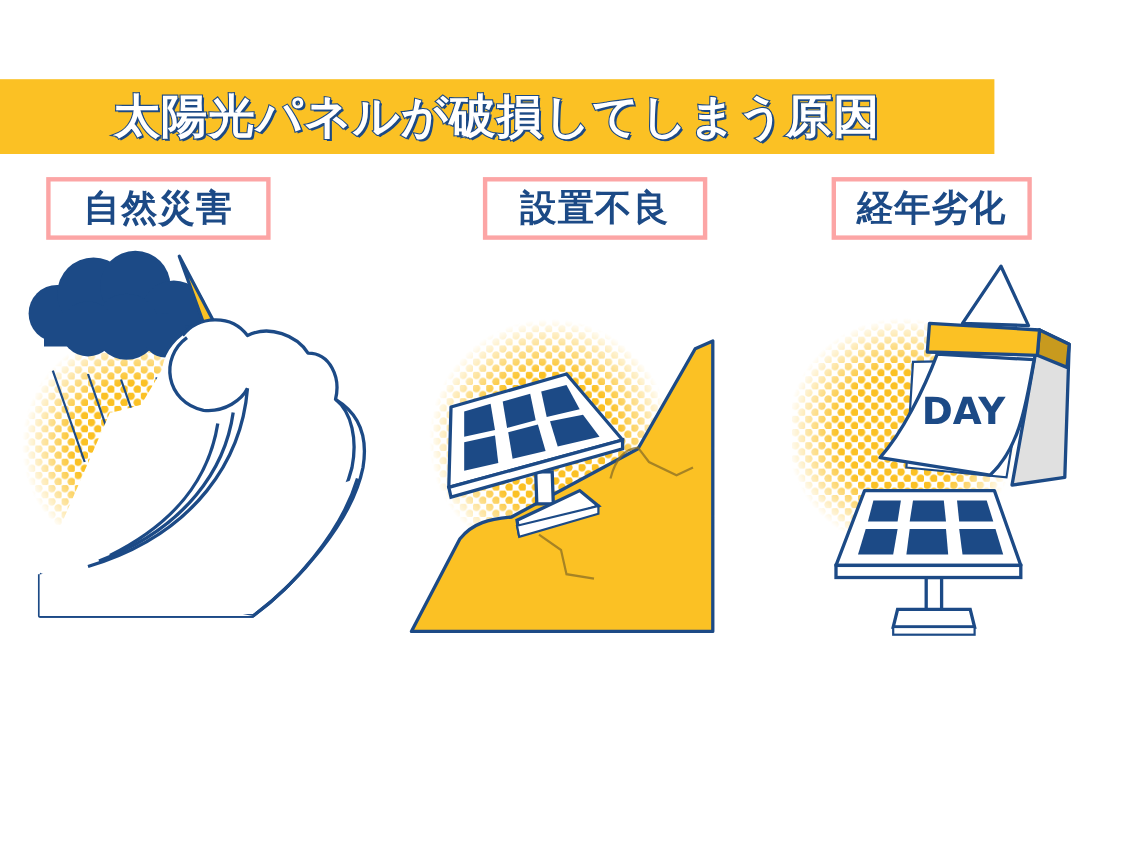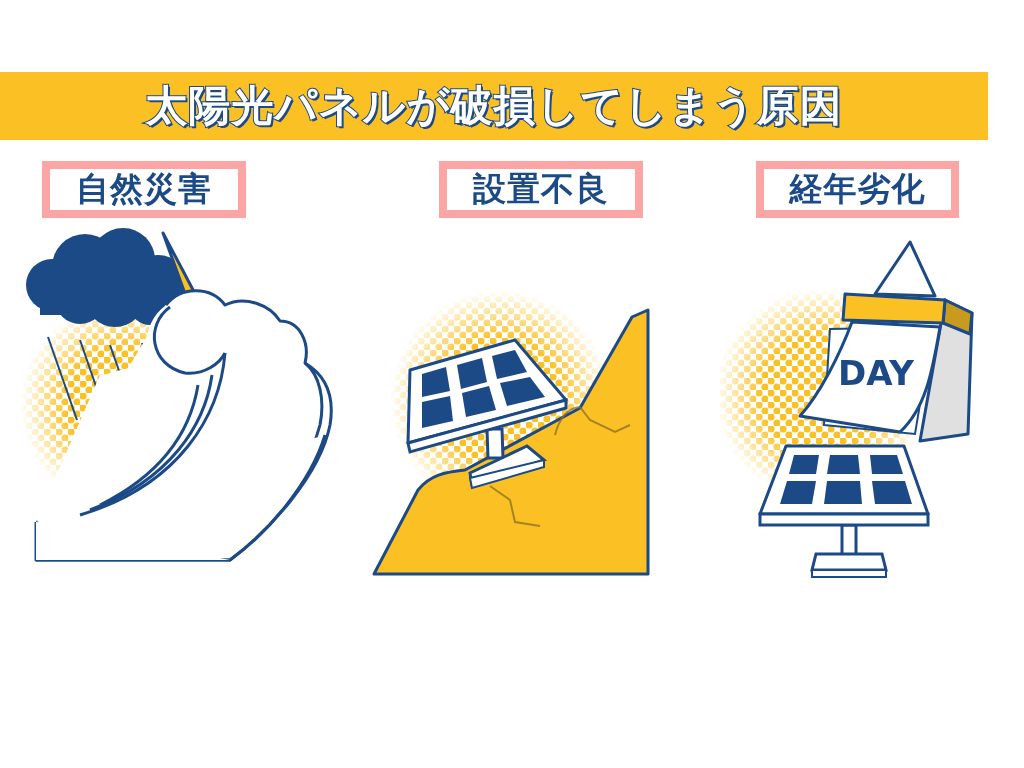--- a/index.html
+++ b/index.html
@@ -1,31 +1,31 @@
 <!DOCTYPE html>
 <html><head>
   <meta charset="utf-8">
   <style>
     html, body { margin: 0; padding: 0; background: #ffffff; }
     body { width: 1024px; height: 768px; position: relative; overflow: hidden;
            font-family: "DejaVu Sans", sans-serif; }
-    .title-bar { position: absolute; left: 0; top: 72px; width: 988px; height: 68px;
+    .title-bar { position: absolute; left: 0; top: 72px; width: 904px; height: 68px;
                  background: #fbc124; display: flex; align-items: center; justify-content: center; }
     .title-text { font-family: "DejaVu Sans", sans-serif; font-weight: bold; font-size: 42px;
                   color: #ffffff; letter-spacing: 1px;
                   -webkit-text-stroke: 2px #1c4a86; paint-order: stroke fill;
                   text-shadow: 2px 2px 0 #1c4a86; }
     .label-box { position: absolute; top: 161px; height: 57px; box-sizing: border-box;
-                 border: 8px solid #fca5a5; background: #ffffff;
+                 border: 4px solid #fca5a5; background: #ffffff;
                  display: flex; align-items: center; justify-content: center; }
     .label-text { font-family: "DejaVu Sans", sans-serif; font-weight: bold; font-size: 33px;
                   color: #1c4a86; letter-spacing: 1px; }
     #label-1 { left: 42px; width: 204px; }
     #label-2 { left: 411px; width: 204px; margin-left: 28px; }
-    #label-3 { left: 756px; width: 203px; }
+    #label-3 { left: 756px; width: 182px; }
     .illus { position: absolute; }
     #illus-1 { left: 20px; top: 225px; width: 330px; height: 360px; }
     #illus-2 { left: 370px; top: 290px; width: 290px; height: 300px; }
     #illus-3 { left: 720px; top: 234px; width: 270px; height: 360px; font-weight: bold; }
     .day-text { font-family: "DejaVu Sans", sans-serif; font-size: 34px; fill: #1c4a86; }
   </style>
 </head>
 <body>
 
 <div class="title-bar">

